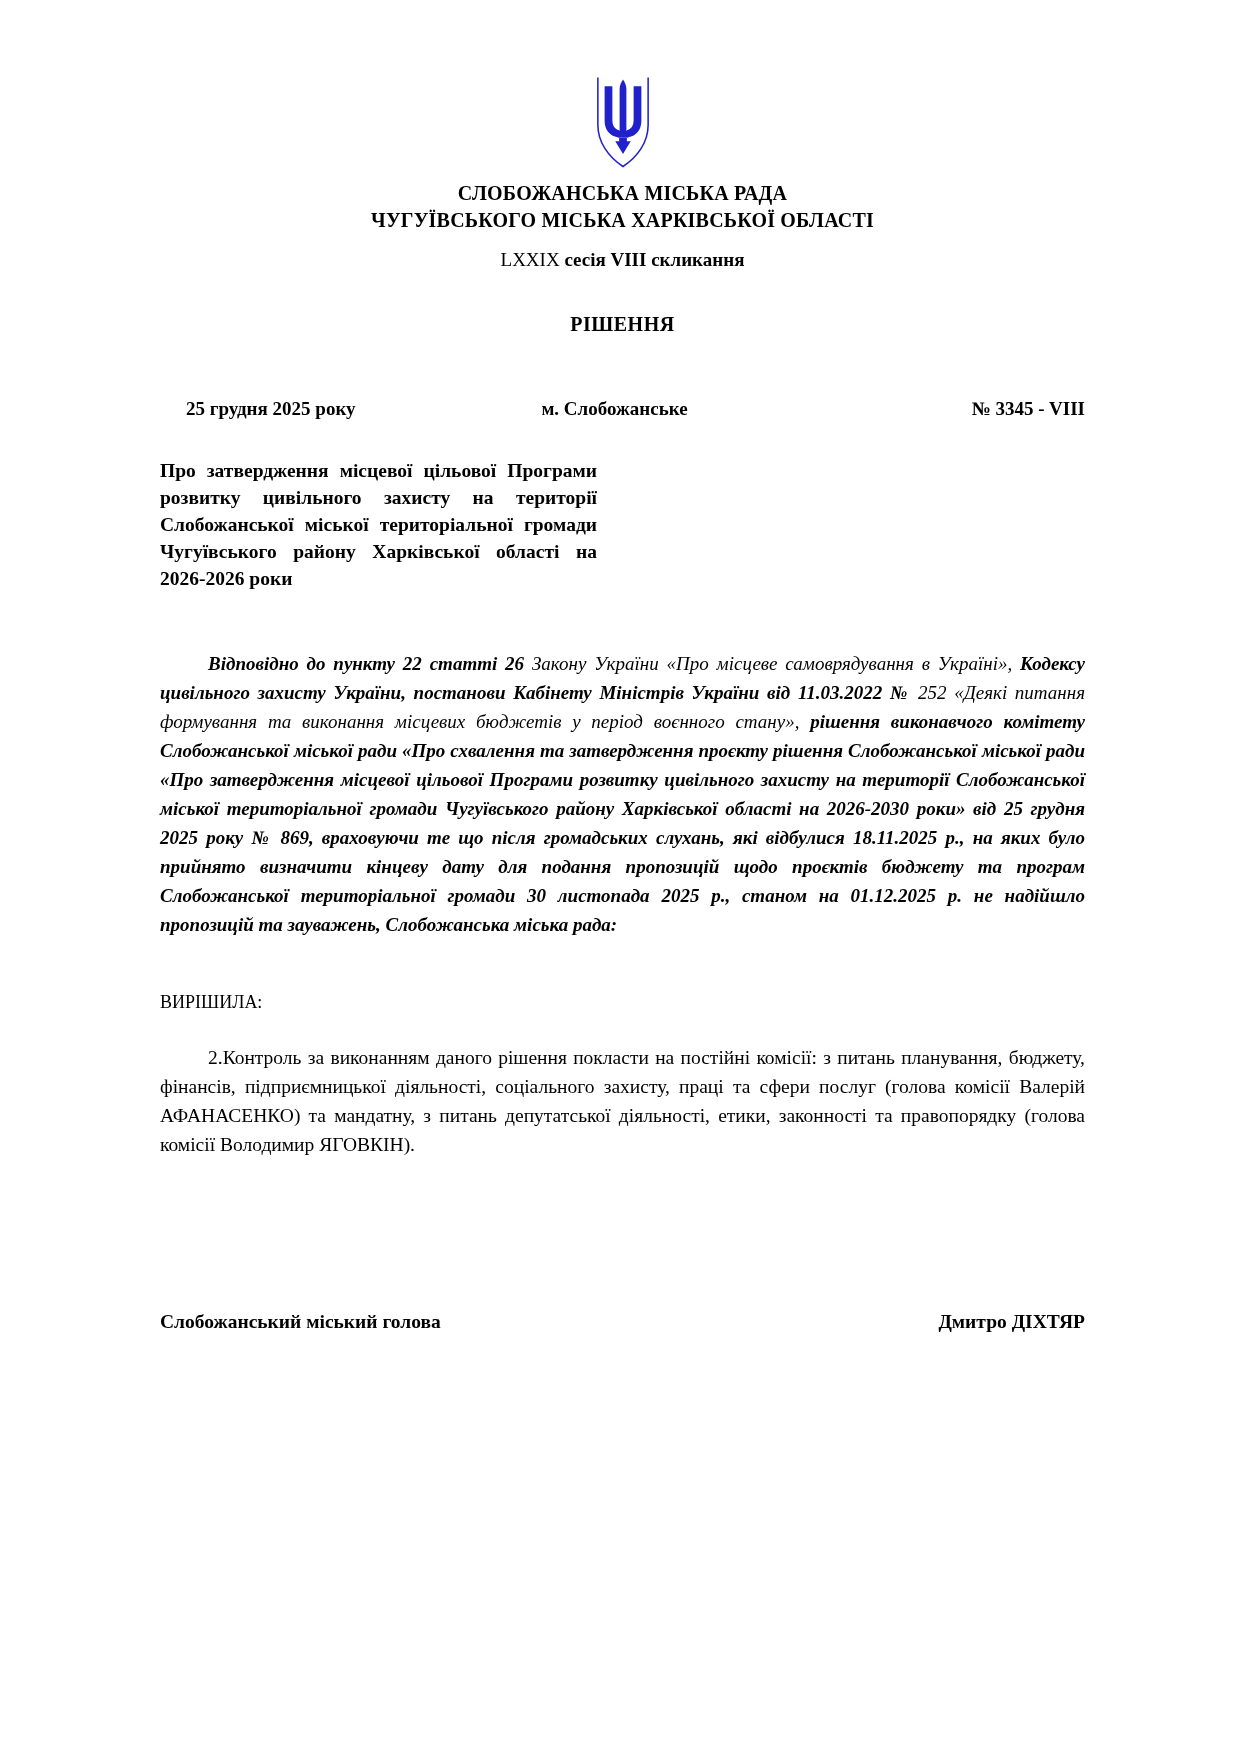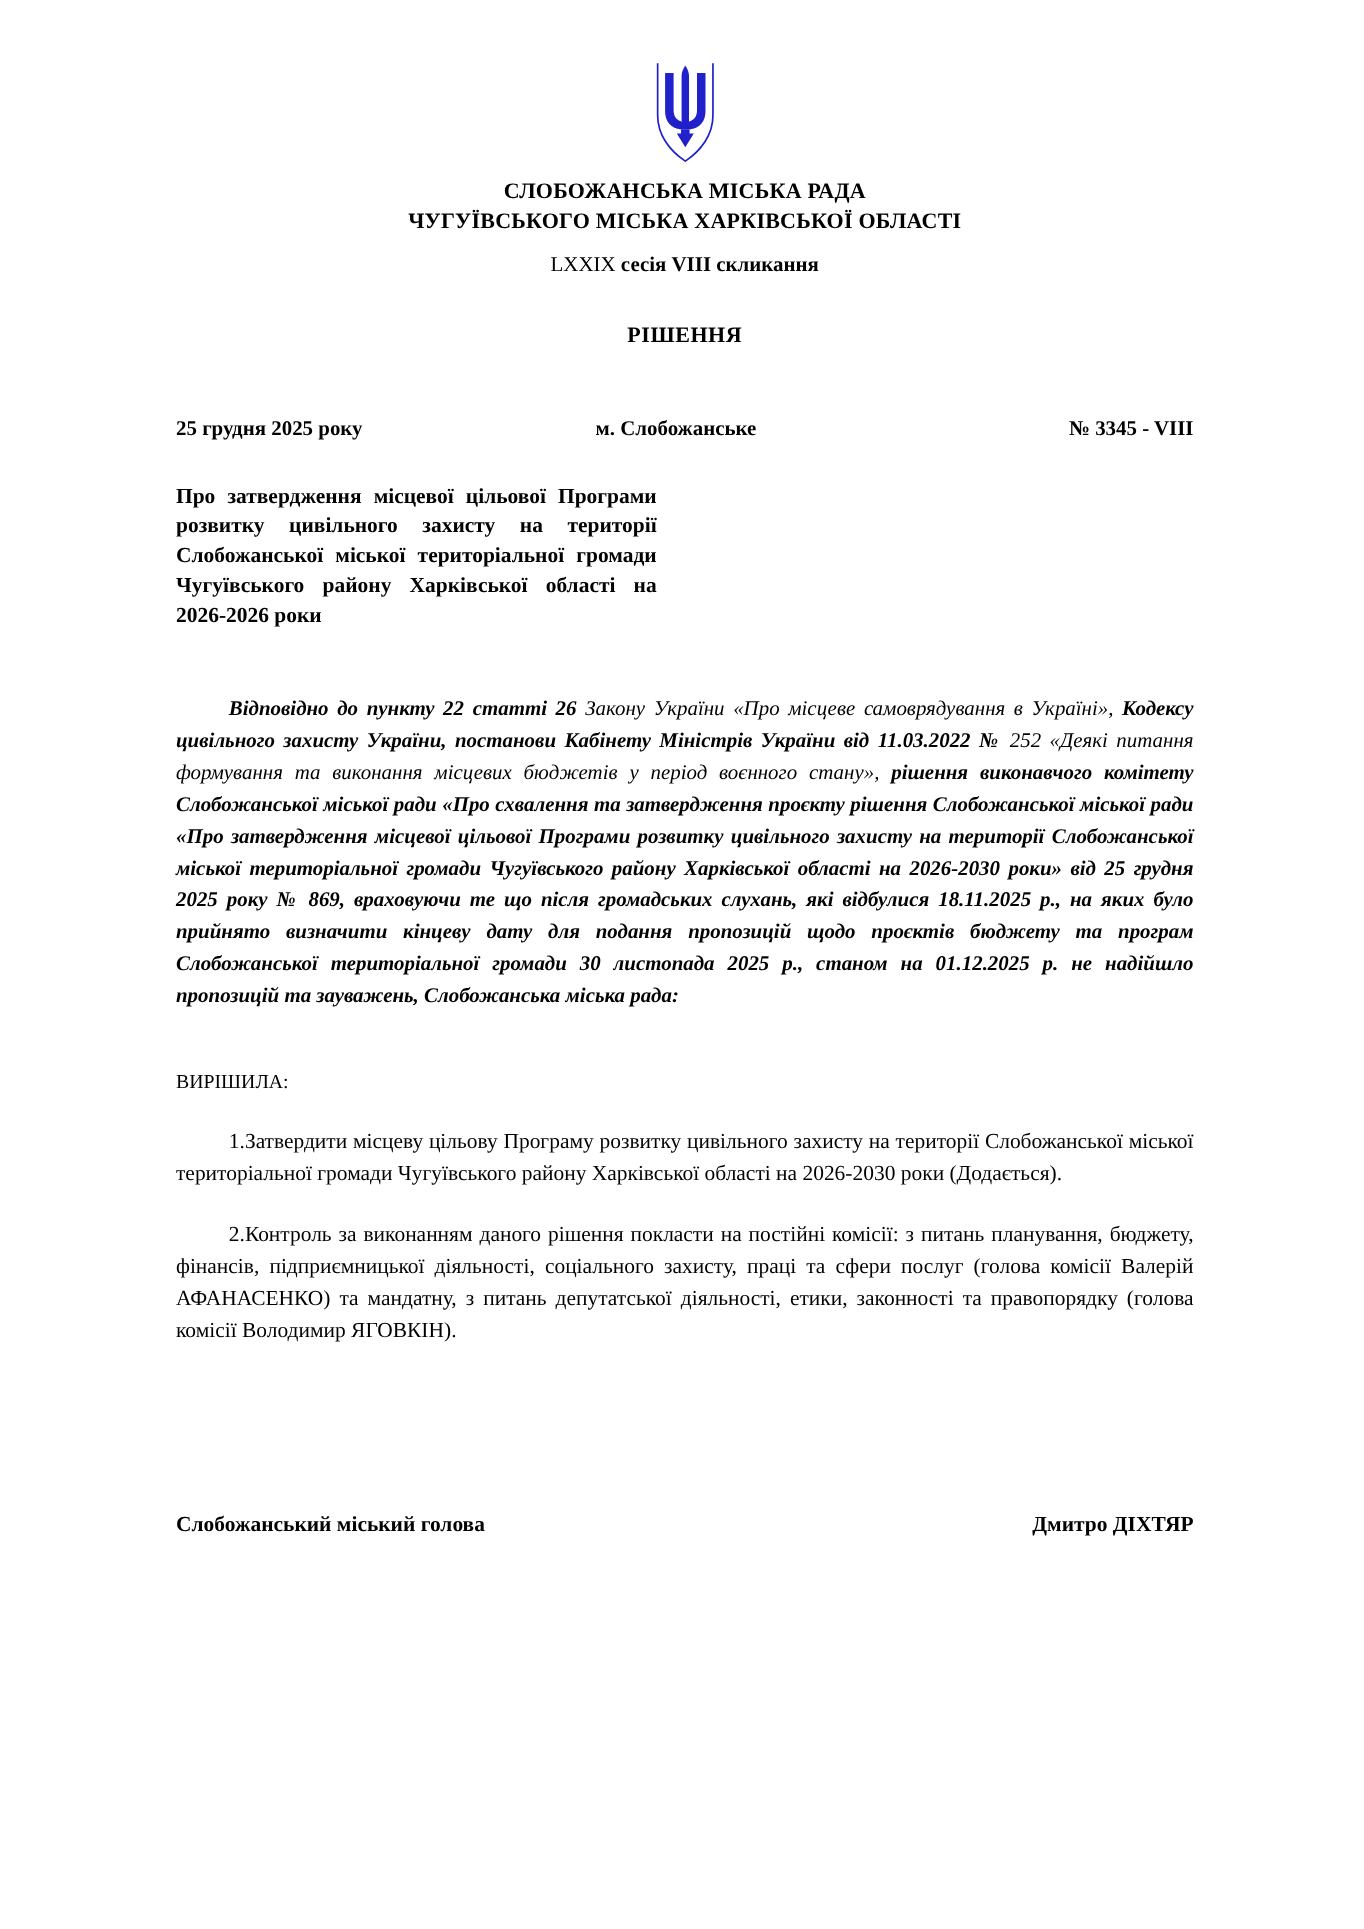--- a/index.html
+++ b/index.html
@@ -9,21 +9,21 @@
   }
   .page {
     position: relative;
     width: 1240px;
     height: 1754px;
     margin: 0 auto;
     background: #ffffff;
     font-family: "Liberation Serif", "DejaVu Serif", serif;
     color: #000000;
     box-sizing: border-box;
-    padding: 56px 155px 0 160px;
+    padding: 76px 155px 0 160px;
     overflow: hidden;
   }
   .center { text-align: center; }
   .emblem-wrap {
     text-align: center;
     margin-bottom: 6px;
   }
   .emblem-wrap svg { display: inline-block; }
   .hdr-line1, .hdr-line2 {
     font-size: 20px;
@@ -46,21 +46,21 @@
     letter-spacing: 0.5px;
   }
   .meta-row {
     display: grid;
     grid-template-columns: 1fr auto 1fr;
     align-items: baseline;
     margin-top: 62px;
     font-size: 19px;
     font-weight: bold;
   }
-  .meta-date { text-align: left; }
+  .meta-date { text-align: left; margin-left: 26px; }
   .meta-place { text-align: right; transform: translateX(-8px); }
   .meta-number { text-align: right; }
   .subject {
     width: 437px;
     margin-top: 37px;
     font-size: 19.5px;
     font-weight: bold;
     line-height: 27px;
     text-align: justify;
   }
@@ -125,21 +125,20 @@
     <div class="meta-place">м. Слобожанське</div>
     <div class="meta-number">№ 3345 - VIII</div>
   </div>
 
   <div class="subject">Про затвердження місцевої цільової Програми розвитку цивільного захисту на території Слобожанської міської територіальної громади Чугуївського району Харківської області на 2026-2026 роки</div>
 
   <p class="preamble"><span class="b">Відповідно до  пункту 22 статті 26 </span><span>Закону України «Про місцеве самоврядування в Україні», </span><span class="b">Кодексу цивільного захисту України,  постанови  Кабінету Міністрів України від 11.03.2022 № </span><span>252 «Деякі питання формування та виконання місцевих бюджетів у період воєнного стану», </span><span class="b">рішення виконавчого комітету Слобожанської міської ради «Про схвалення та затвердження проєкту рішення  Слобожанської міської ради  «Про затвердження місцевої цільової Програми розвитку цивільного захисту на території Слобожанської міської територіальної громади Чугуївського району Харківської області на 2026-2030 роки» від  25 грудня 2025 року № 869, враховуючи те що після громадських слухань, які відбулися 18.11.2025 р., на яких було прийнято визначити кінцеву дату для подання пропозицій щодо проєктів бюджету та програм Слобожанської територіальної громади 30 листопада 2025 р., станом на 01.12.2025 р. не надійшло пропозицій та зауважень,  Слобожанська міська рада:</span></p>
 
   <div class="resolved">ВИРІШИЛА:</div>
 
-  <p class="decision-item">1.Затвердити   місцеву цільову Програму розвитку цивільного захисту на території Слобожанської міської територіальної громади Чугуївського району Харківської області на 2026-2030 роки (Додається).</p>
 
   <p class="decision-item">2.Контроль за виконанням даного рішення покласти на постійні комісії: з питань планування, бюджету, фінансів, підприємницької діяльності, соціального захисту, праці та сфери послуг (голова комісії  Валерій АФАНАСЕНКО) та мандатну, з питань депутатської діяльності, етики, законності та правопорядку (голова комісії  Володимир ЯГОВКІН).</p>
 
   <div class="signature-row">
     <div>Слобожанський міський  голова</div>
     <div>Дмитро ДІХТЯР</div>
   </div>
 
 </div>
 

